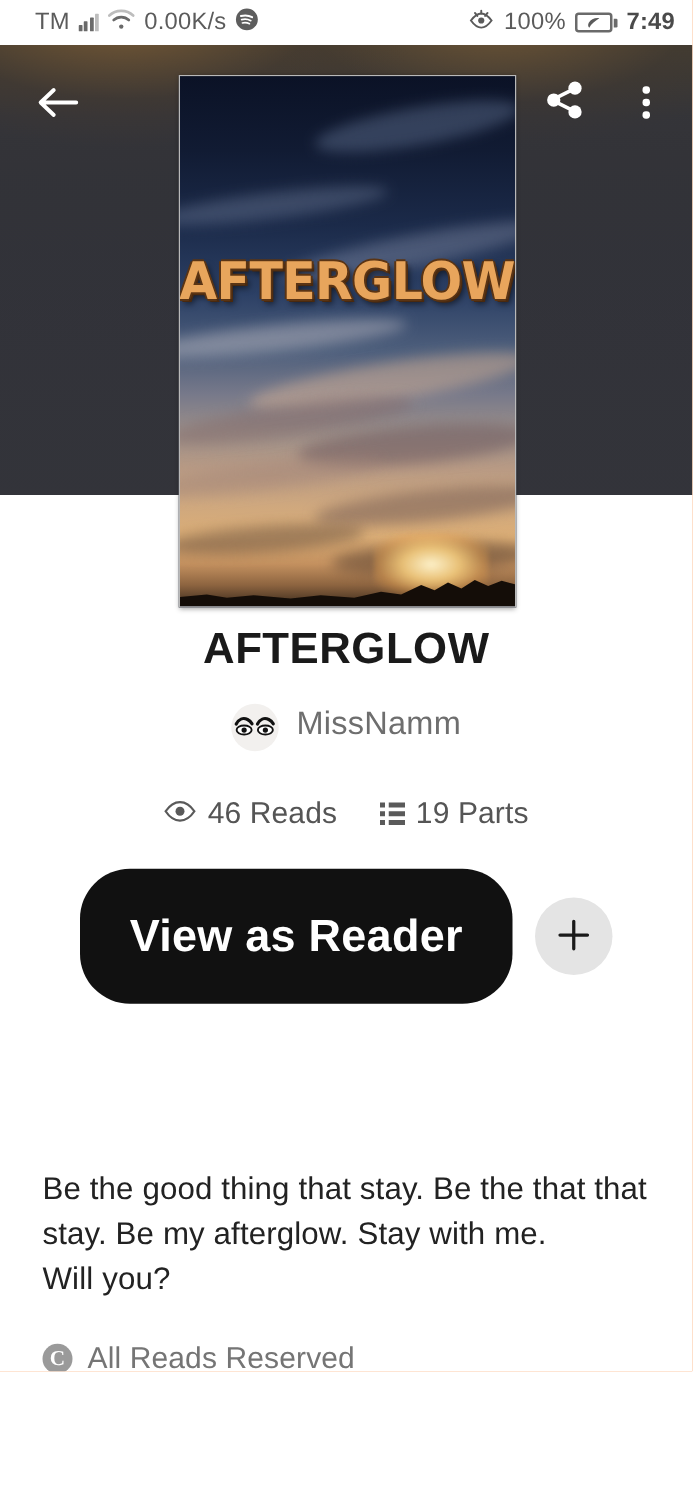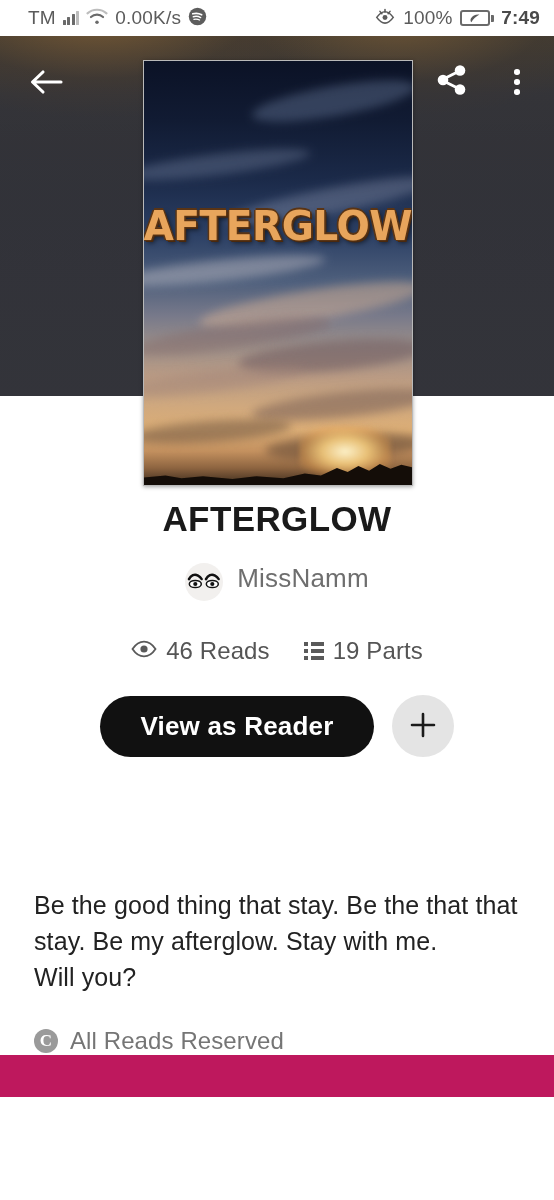--- a/index.html
+++ b/index.html
@@ -9,21 +9,21 @@
     height: 1200px;
     background: #ffffff;
     font-family: "Liberation Sans", sans-serif;
     overflow: hidden;
   }
 
   .screen {
     position: relative;
     width: 554px;
     height: 1097px;
-    background: #be185d;
+    background: #f97316;
     overflow: hidden;
   }
 
   
   .status-bar {
     position: absolute;
     top: 0; left: 0;
     width: 554px;
     height: 36px;
     background: #ffffff;
@@ -275,25 +275,25 @@
   .actions-row {
     margin-top: 30px;
     display: flex;
     align-items: center;
     justify-content: center;
     gap: 18px;
   }
   .btn-reader {
     background: #111111;
     color: #ffffff;
-    font-size: 26px;
+    font-size: 36px;
     font-weight: bold;
     border: none;
     border-radius: 40px;
-    padding: 15px 40px;
+    padding: 33px 40px;
     cursor: pointer;
     font-family: "Liberation Sans", sans-serif;
     letter-spacing: 0.2px;
     white-space: nowrap;
   }
   .btn-add {
     width: 62px; height: 62px;
     border-radius: 50%;
     background: #e4e4e4;
     border: none;

